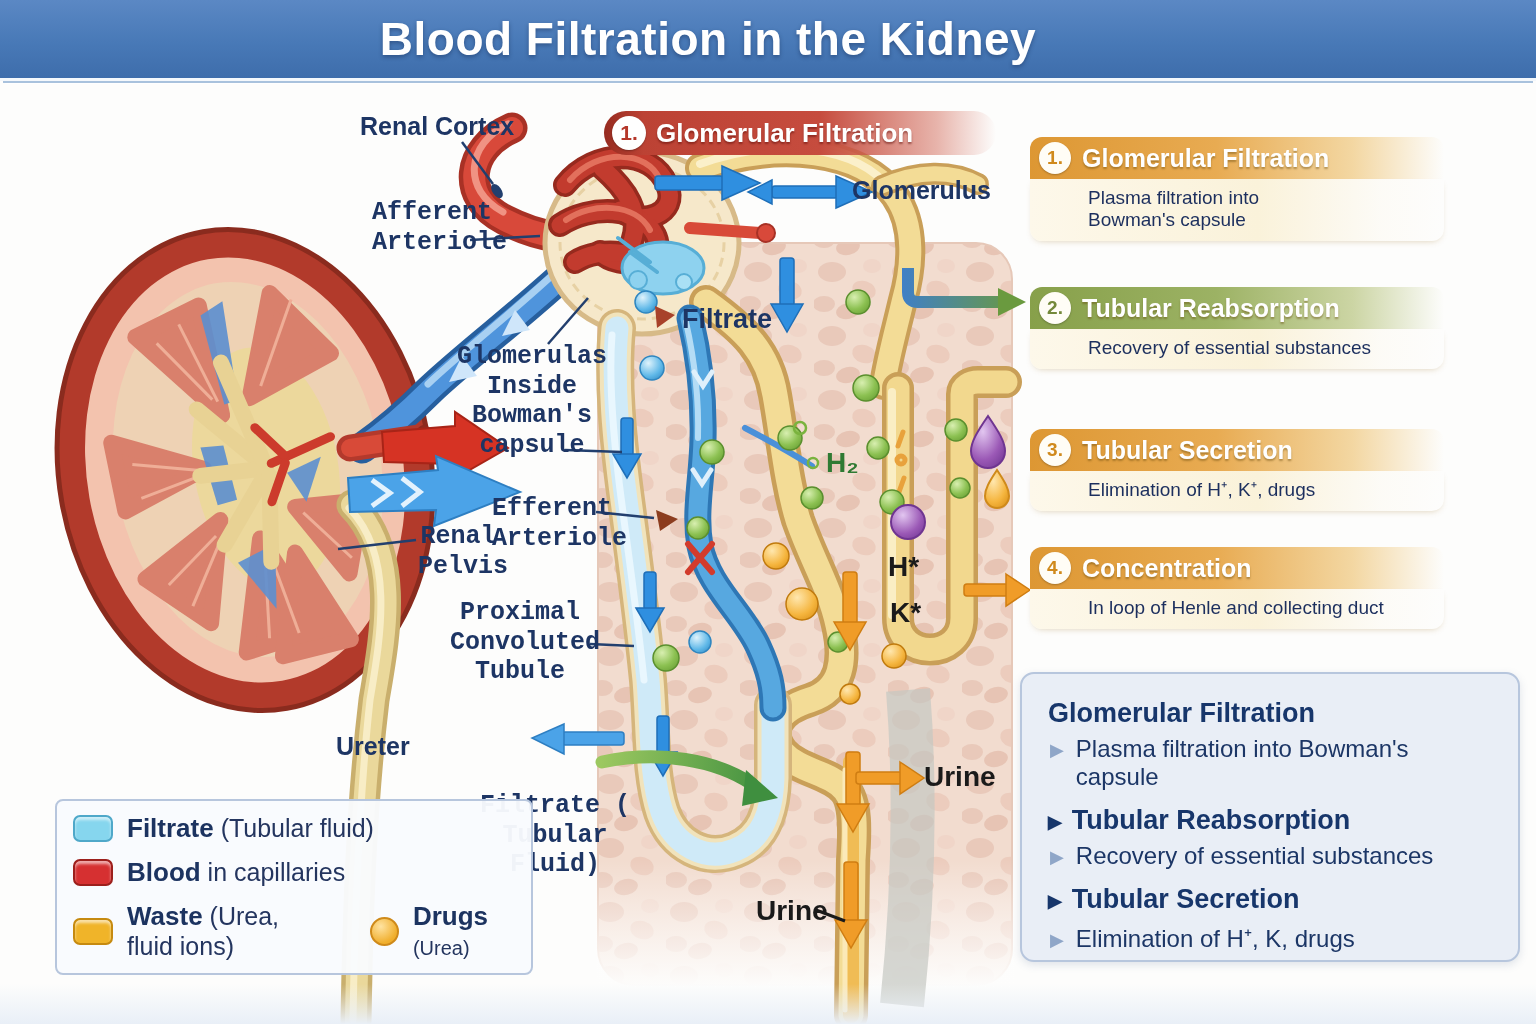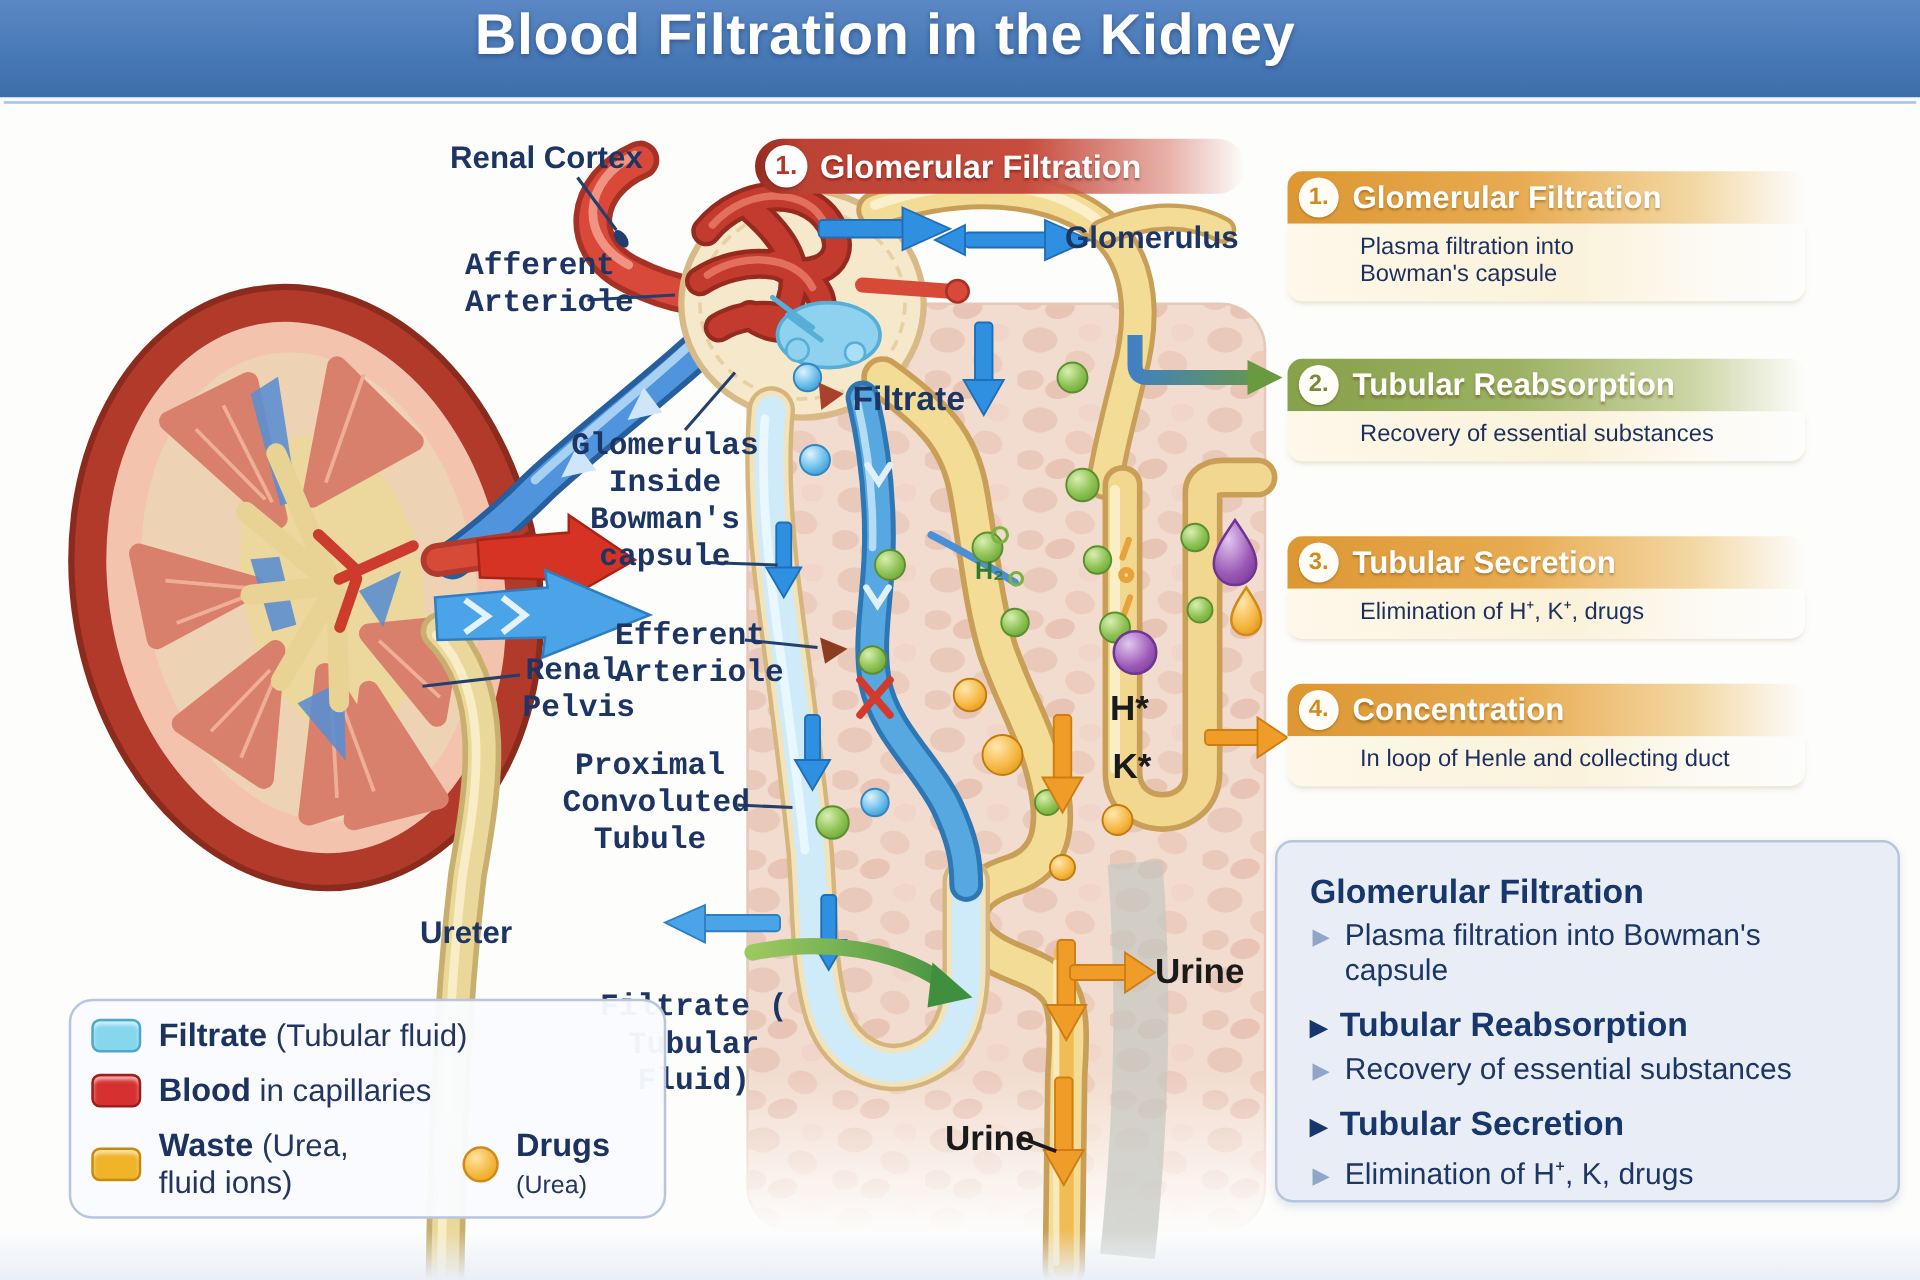--- a/index.html
+++ b/index.html
@@ -5,21 +5,21 @@
   html,body{margin:0;padding:0;}
   body{
     width:1536px;height:1024px;position:relative;overflow:hidden;
     background:#fdfdfc;
     font-family:"Liberation Sans",sans-serif;
   }
   
   .header{
     position:absolute;left:0;top:0;width:1536px;height:78px;
     background:linear-gradient(180deg,#5b88c4 0%,#4879b7 55%,#3e6dab 100%);
-    display:flex;justify-content:center;
+    display:flex;align-items:center;justify-content:center;
     border-bottom:3px solid #f4f8fc;
     box-shadow:0 5px 0 -3px #a9c2dd, 0 8px 0 -5px #ffffff;
   }
   .header h1{
     margin:0;padding-right:120px;color:#ffffff;font-size:46px;font-weight:bold;
     letter-spacing:.5px;text-shadow:0 2px 4px rgba(20,40,80,.45);
   }
   .stage{position:absolute;left:0;top:0;width:1536px;height:1024px;}
   svg.art{position:absolute;left:0;top:0;}
   .bottom-wash{position:absolute;left:0;top:984px;width:1536px;height:40px;
@@ -74,21 +74,21 @@
     background:#e9eef6;border:2px solid #b7c6dd;border-radius:14px;
     padding:22px 26px;box-shadow:0 3px 8px rgba(90,110,150,.18);
   }
   .summary .s-title{color:#17366b;font-weight:bold;font-size:27px;margin:2px 0 6px 0;display:flex;gap:10px;align-items:baseline;}
   .summary .s-detail{color:#1c3666;font-size:24px;margin:2px 0 14px 2px;display:flex;gap:12px;align-items:baseline;}
   .summary .tri{font-size:18px;color:#17366b;transform:translateY(-1px);}
   .summary .tri.lite{color:#8fa6c8;}
   
   .legend{
     position:absolute;left:55px;top:799px;width:478px;height:176px;box-sizing:border-box;
-    background:rgba(249,251,254,.96);border:2px solid #b7c6dd;border-radius:19px;
+    background:rgba(249,251,254,.96);border:2px solid #b7c6dd;border-radius:8px;
     padding:12px 16px;display:flex;flex-direction:column;justify-content:space-between;
   }
   .leg-row{display:flex;align-items:center;gap:14px;color:#24355f;font-size:25px;}
   .leg-row b{color:#1c3360;font-size:26px;}
   .leg-row .note{font-size:20px;}
   .swatch{width:36px;height:23px;border-radius:7px;flex:0 0 auto;box-shadow:inset 0 3px 3px rgba(255,255,255,.6);}
   .sw-filtrate{background:#86d6ee;border:2px solid #4fa8c9;}
   .sw-blood{background:#d63031;border:2px solid #9c1f1c;}
   .sw-reabsorbed{background:#45b8d8;border:2px solid #27859f;}
   .sw-waste{background:#f0b429;border:2px solid #c68a10;}
@@ -423,21 +423,21 @@
 <div class="lbl center" style="left:492px;top:494px;width:120px">Efferent
 Arteriole</div>
 <div class="lbl center" style="left:418px;top:522px;width:80px">Renal
 Pelvis</div>
 <div class="lbl center" style="left:450px;top:598px;width:140px">Proximal
 Convoluted
 Tubule</div>
 <div class="lbl" style="left:336px;top:732px">Ureter</div>
 <div class="lbl center" style="left:462px;top:791px;width:186px">Filtrate (
 Tubular Fluid)</div>
-<div class="lbl green" style="left:780px;top:446px;font-size:20px">H₂</div>
+<div class="lbl green" style="left:826px;top:446px;font-size:28px">H₂</div>
 <div class="lbl dark" style="left:888px;top:550px;font-size:28px">H*</div>
 <div class="lbl dark" style="left:890px;top:596px;font-size:28px">K*</div>
 <div class="lbl dark" style="left:924px;top:760px;font-size:28px">Urine</div>
 <div class="lbl dark" style="left:756px;top:894px;font-size:28px">Urine</div>
 
 <div class="step-box" style="top:137px">
   <div class="step-head orange">
     <span class="step-chip orange">1.</span>
     <span class="step-title">Glomerular Filtration</span>
   </div>

